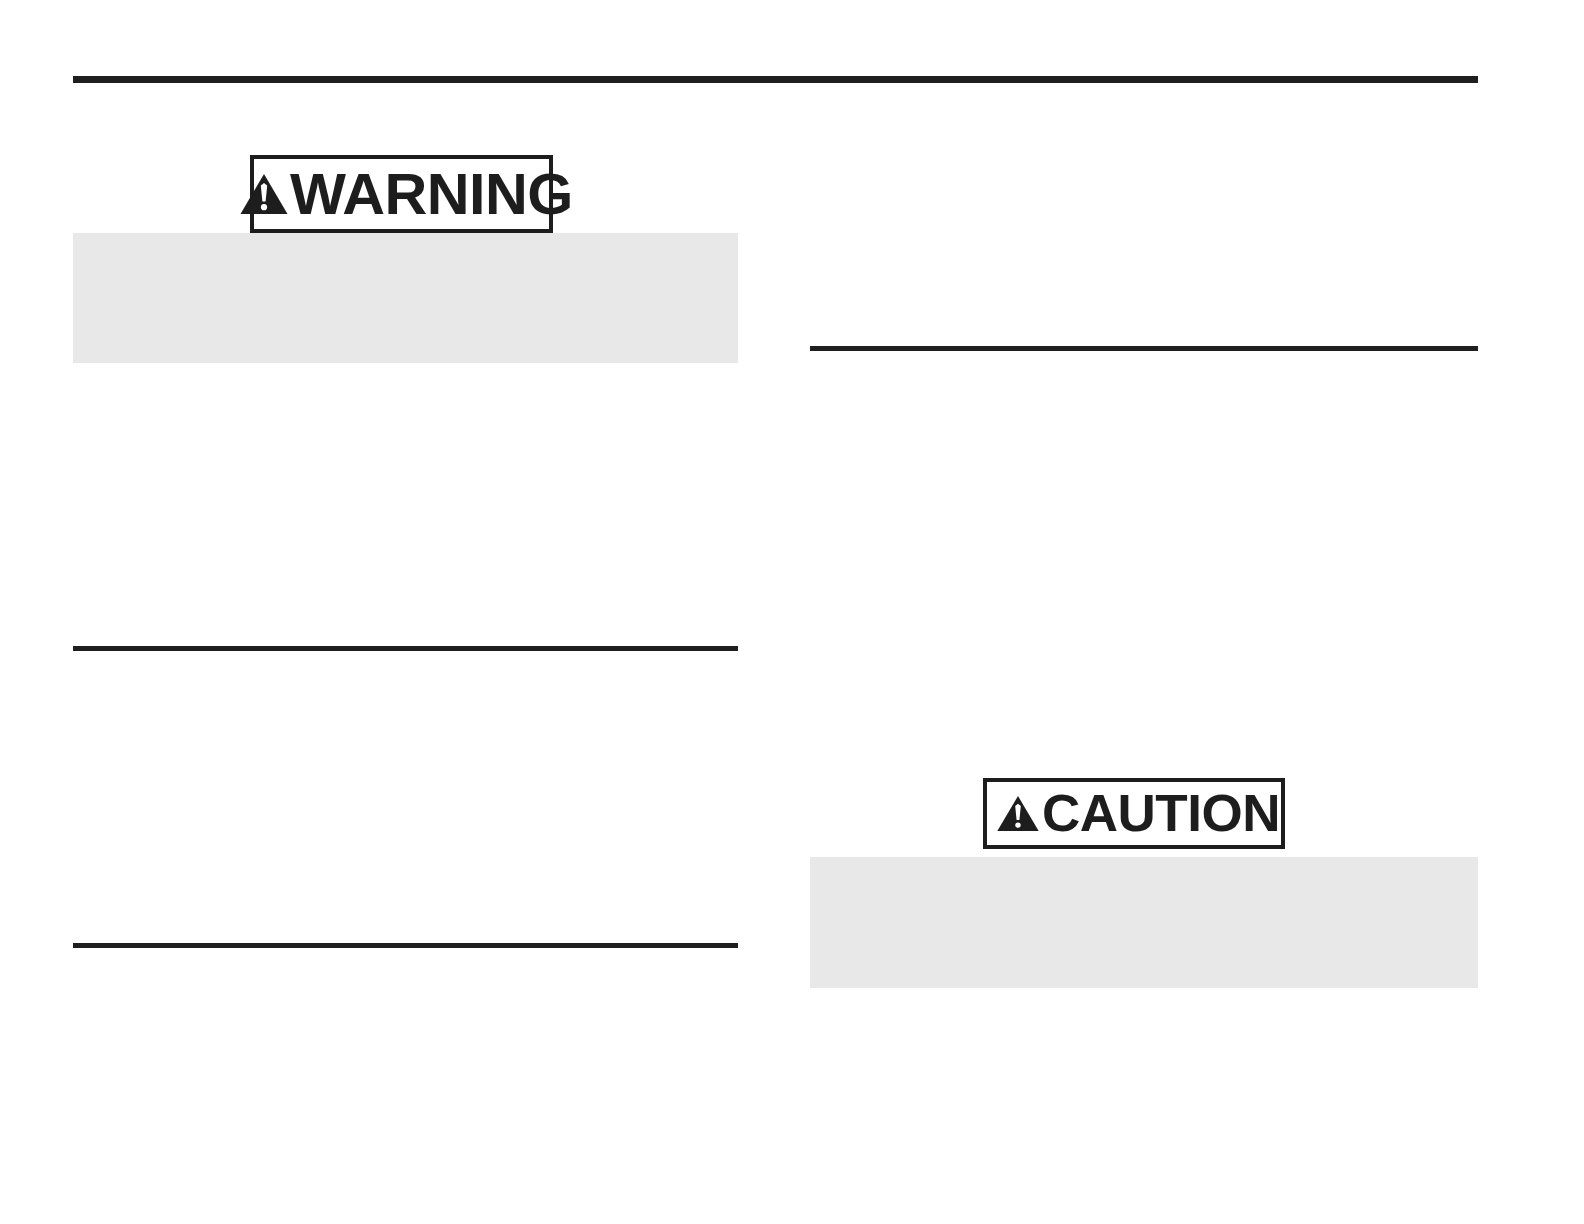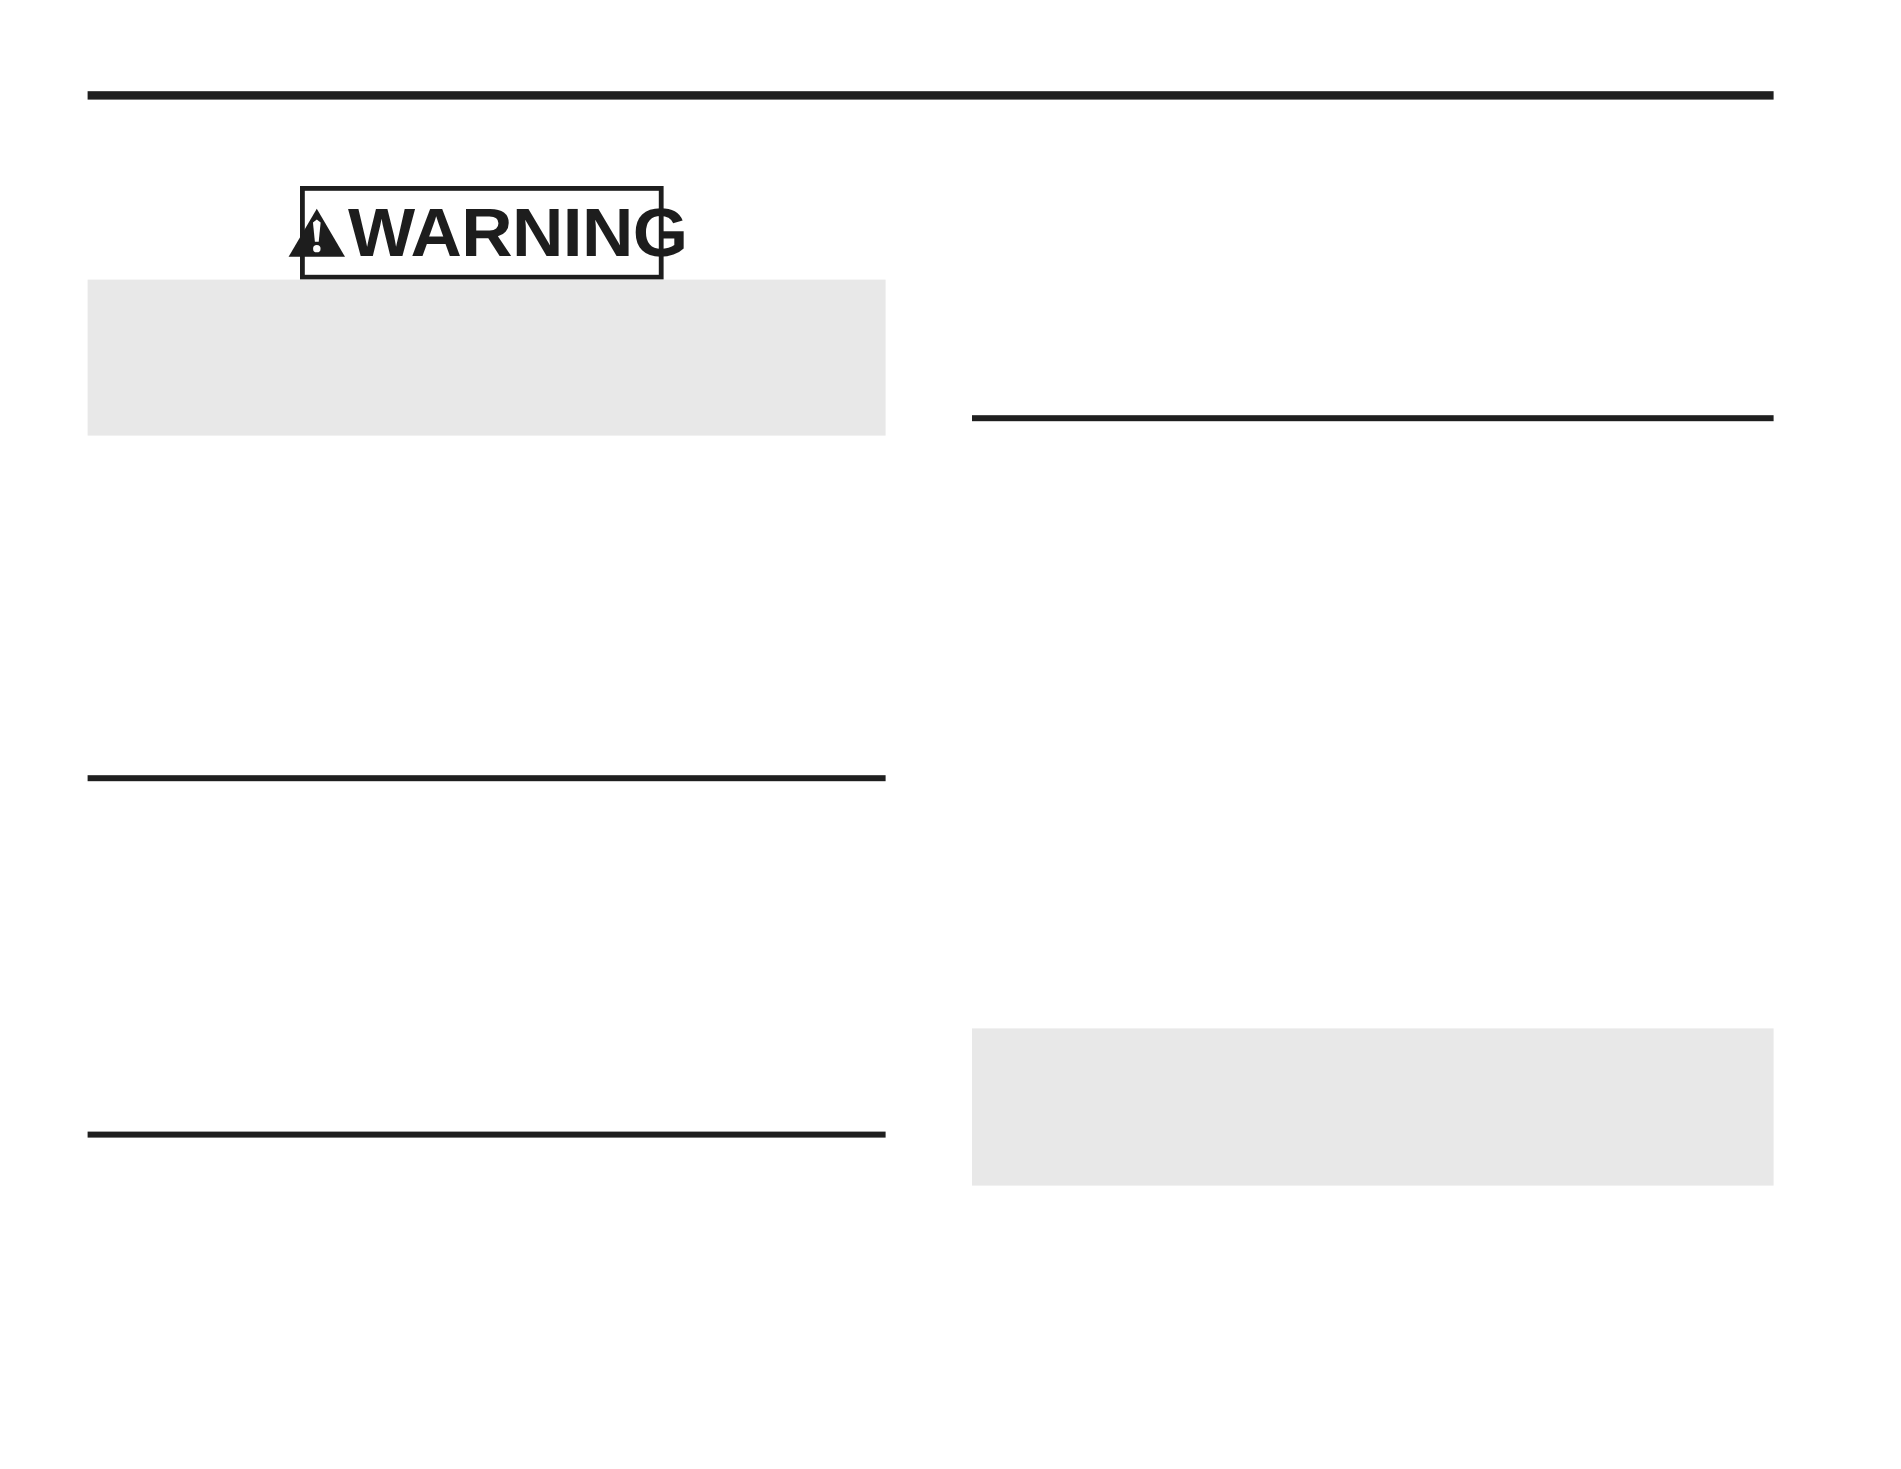--- a/index.html
+++ b/index.html
@@ -202,20 +202,28 @@
   </div>
 
   <div class="column column-right">
 
     <div class="body-region body-right-1" style="left:0px;"></div>
 
     <div class="rule rule-right-1" style="left:0px;"></div>
 
     <div class="body-region body-right-2" style="left:0px;"></div>
 
+    <div class="signal-label signal-label-caution" style="left:173px;">
+      <svg class="signal-icon" viewBox="0 0 50 44" aria-hidden="true">
+        <path d="M25 2 L48.5 42 L1.5 42 Z" fill="#1d1d1d"></path>
+        <path d="M25 11 L28.2 13.4 L26.6 29.5 L23.4 29.5 L21.8 13.4 Z" fill="#ffffff"></path>
+        <circle cx="25" cy="35.2" r="3.1" fill="#ffffff"></circle>
+      </svg>
+      <span class="signal-word">CAUTION</span>
+    </div>
 
     <div class="message-panel message-panel-caution" style="left:0px;">
       <p class="message-text"></p>
     </div>
 
     <div class="body-region body-right-3" style="left:0px;"></div>
   </div>
 
 </div>
 

